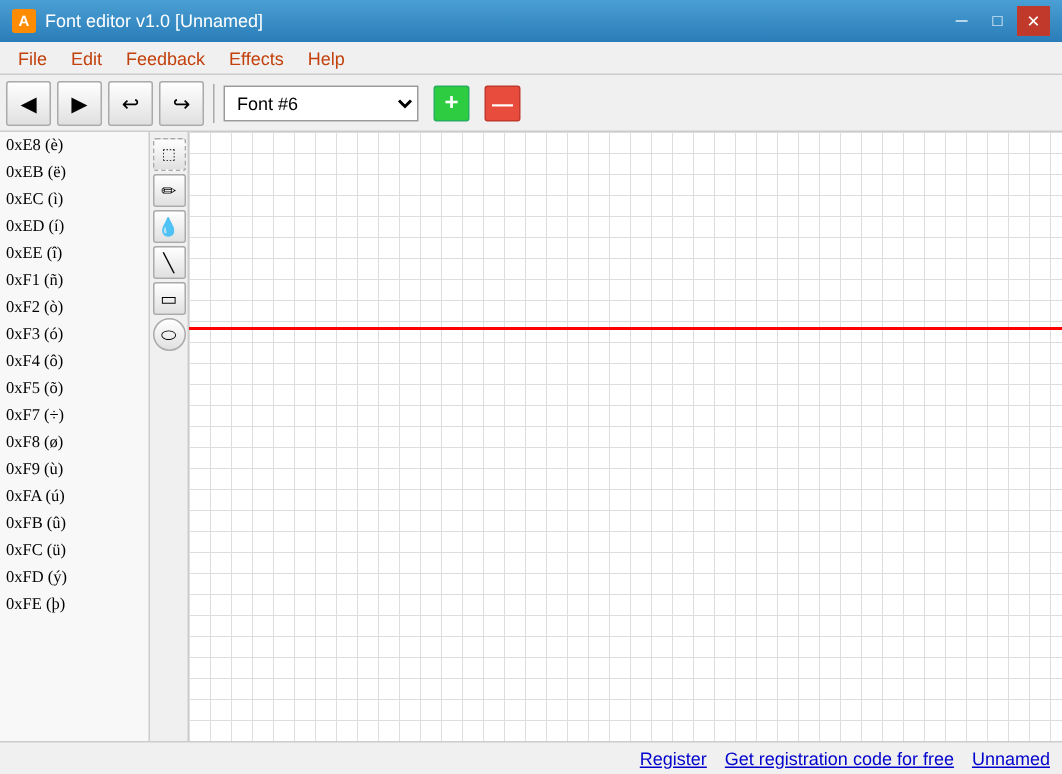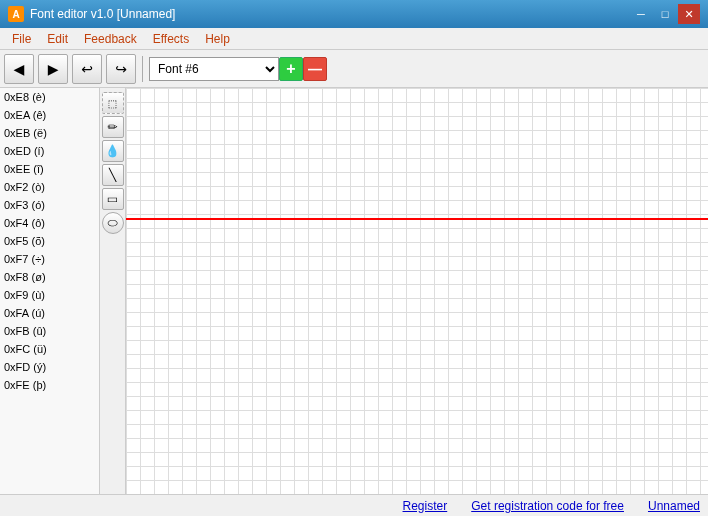--- a/index.html
+++ b/index.html
@@ -59,21 +59,21 @@
       background: linear-gradient(to bottom, #fff, #e0e0e0);
       cursor: pointer;
       display: flex; align-items: center; justify-content: center;
       font-size: 14px;
       border-radius: 2px;
     }
     .toolbar-separator { width: 1px; height: 26px; background: #aaa; margin: 0 2px; }
 
     
     .font-selector {
-      display: flex; align-items: center; gap: 0;
+      display: flex; align-items: center; gap: 10px;
     }
     .font-select {
       width: 130px; height: 24px; border: 1px solid #999;
       background: white; font-size: 12px; padding: 0 4px;
     }
     .add-btn {
       width: 24px; height: 24px; background: #2ecc40; border: 1px solid #27ae60;
       color: white; font-size: 16px; font-weight: bold; cursor: pointer;
       display: flex; align-items: center; justify-content: center; border-radius: 2px;
     }
@@ -98,21 +98,21 @@
       background: #f8f8f8;
       flex-shrink: 0;
     }
     .char-item {
       height: 18px;
       display: flex;
       align-items: center;
       padding: 0 4px;
       font-size: 11px;
       cursor: pointer;
-      font-family: Liberation Sans, sans-serif;
+      font-family: Liberation Serif, serif;
       white-space: nowrap;
     }
 
     
     .tools-panel {
       width: 26px;
       border-right: 1px solid #ccc;
       background: #f0f0f0;
       display: flex;
       flex-direction: column;
@@ -164,21 +164,21 @@
     .char-list::-webkit-scrollbar-thumb { background: #aaa; border: 1px solid #999; }
 
     
     .status-bar {
       height: 22px;
       background: #f0f0f0;
       border-top: 1px solid #ccc;
       display: flex;
       align-items: center;
       padding: 0 8px;
-      gap: 24px;
+      gap: 12px;
       font-size: 12px;
     }
     .status-link {
       color: #0000cc;
       text-decoration: underline;
       cursor: pointer;
     }
     .status-spacer { flex: 1; }
   </style>
 </head>
@@ -221,24 +221,25 @@
     </select>
     <button class="add-btn">+</button>
     <button class="remove-btn">—</button>
   </div>
 </div>
 
 <div class="main-area">
 
   <div class="char-list" id="char-list">
   <div class="char-item">0xE8 (è)</div>
-      <div class="char-item">0xEA (ê)</div>
       <div class="char-item">0xEB (ë)</div>
+      <div class="char-item">0xEC (ì)</div>
       <div class="char-item">0xED (í)</div>
       <div class="char-item">0xEE (î)</div>
+      <div class="char-item">0xF1 (ñ)</div>
       <div class="char-item">0xF2 (ò)</div>
       <div class="char-item">0xF3 (ó)</div>
       <div class="char-item">0xF4 (ô)</div>
       <div class="char-item">0xF5 (õ)</div>
       <div class="char-item">0xF7 (÷)</div>
       <div class="char-item">0xF8 (ø)</div>
       <div class="char-item">0xF9 (ù)</div>
       <div class="char-item">0xFA (ú)</div>
       <div class="char-item">0xFB (û)</div>
       <div class="char-item">0xFC (ü)</div>

